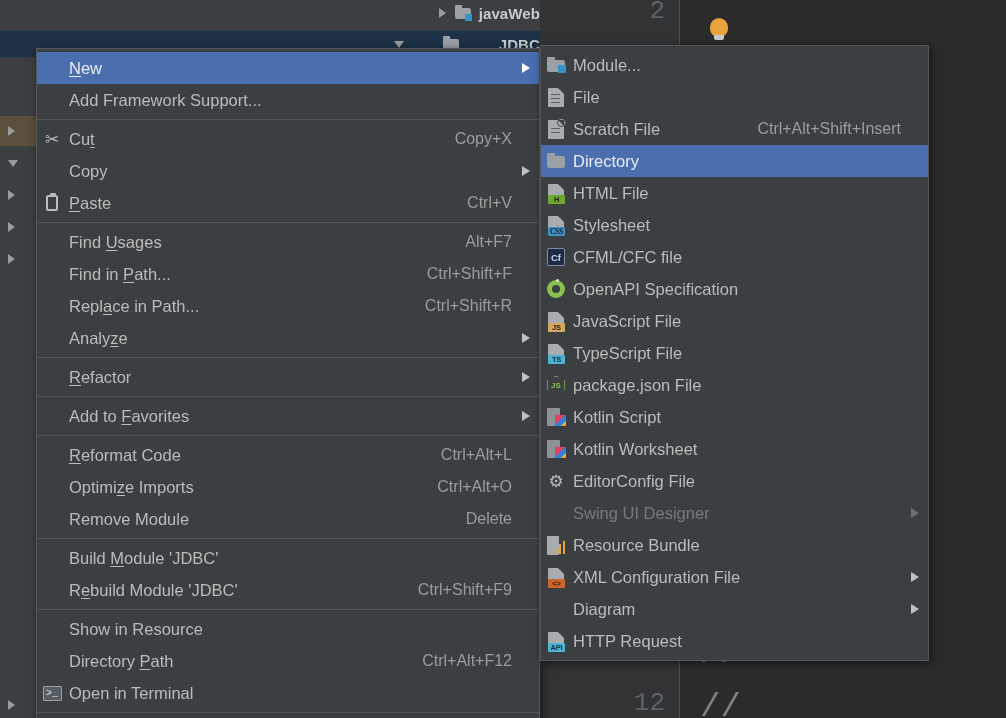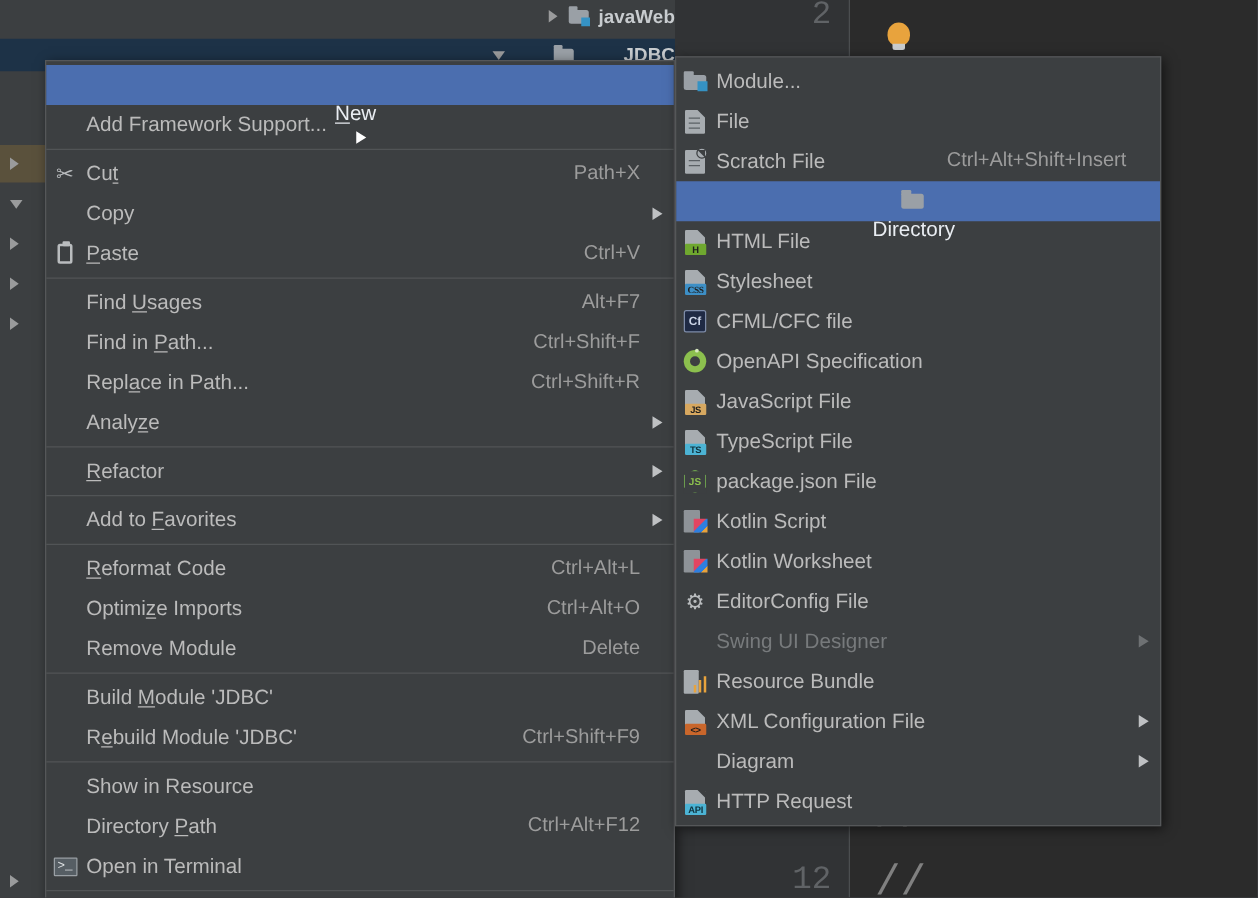--- a/index.html
+++ b/index.html
@@ -57,21 +57,21 @@
     padding: 3px 0;
   }
   #main-menu  { left: 36px;  top: 48px;  width: 504px; }
   #sub-menu   { left: 540px; top: 45px;  width: 389px; }
 
   .mi {
     position: relative; display: flex; align-items: center;
     height: 32px; padding: 0 9px 0 0;
     font-size: 16.5px; color: #BBBBBB; white-space: nowrap; cursor: default;
   }
-  .mi.hl { background: #4B6EAF; color: #E9EDF2; flex-direction: column; }
+  .mi.hl { background: #4B6EAF; color: #E9EDF2; }
   .mi.disabled { color: #777A7C; }
   .mi .ic { width: 30px; flex: 0 0 30px; display: flex; align-items: center; justify-content: center; height: 100%; }
   .mi .lb { flex: 1 1 auto; padding-left: 2px; }
   .mi .sc { color: #9C9C9C; font-size: 16px; padding-left: 18px; }
   .mi .arw { width: 18px; flex: 0 0 18px; display: flex; justify-content: flex-end; align-items: center; }
   .tri { width: 0; height: 0; border-left: 8px solid #BFC1C3; border-top: 5px solid transparent; border-bottom: 5px solid transparent; }
   .mi.hl .tri { border-left-color: #FFFFFF; }
   .mi.disabled .tri { border-left-color: #6E7173; }
   .sep { height: 1px; background: #515456; margin: 3px 0; }
   u { text-decoration: underline; text-underline-offset: 2px; }
@@ -201,21 +201,21 @@
         </span>
         <span class="lb">Add Framework Support...</span>
         <span class="arw"></span>
       </div>
       <div class="sep"></div>
       <div class="mi">
         <span class="ic">
           <span class="i-scissors">✂</span>
         </span>
         <span class="lb">Cu<u>t</u></span>
-        <span class="sc">Path+X</span>
+        <span class="sc">Copy+X</span>
         <span class="arw"></span>
       </div>
       <div class="mi">
         <span class="ic">
           <span></span>
         </span>
         <span class="lb">Copy</span>
         <span class="arw">
           <span class="tri"></span>
         </span>

